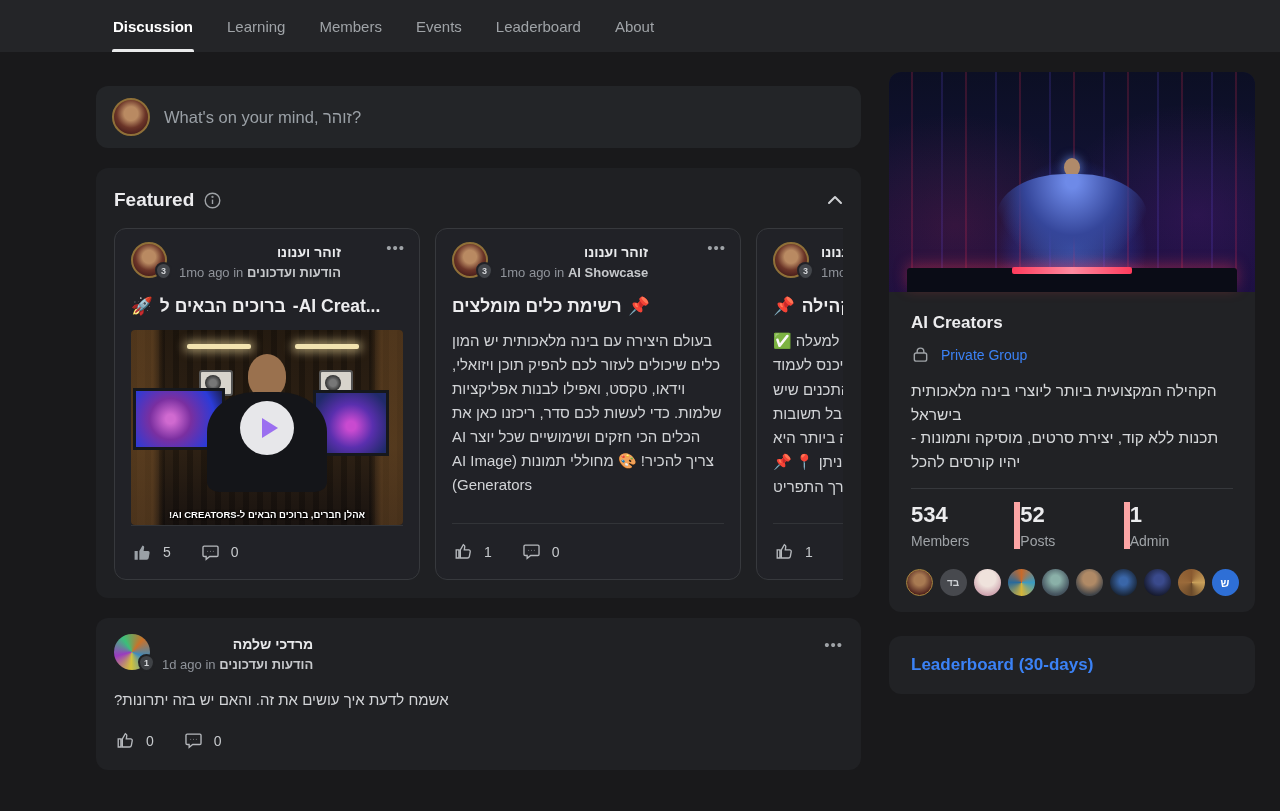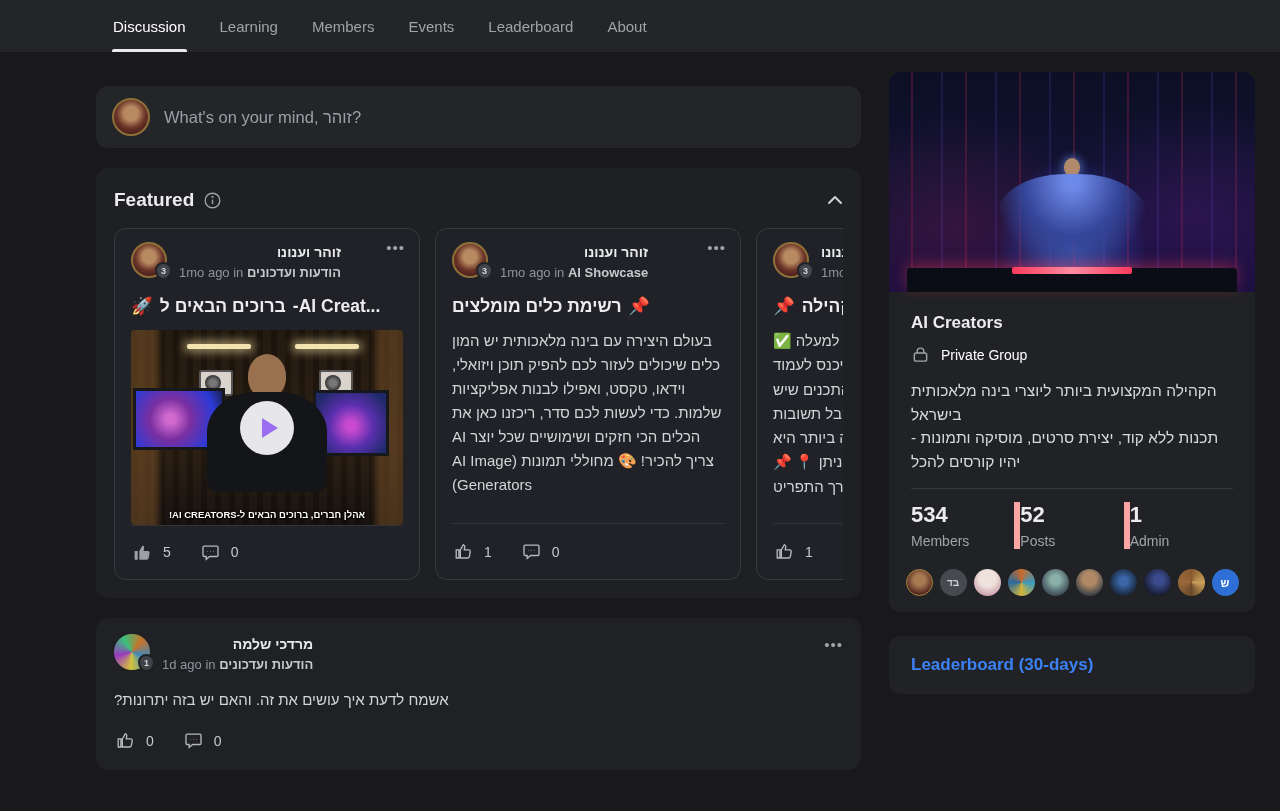--- a/index.html
+++ b/index.html
@@ -8,21 +8,21 @@
     background:#19191b;
     font-family:"Liberation Sans","DejaVu Sans",sans-serif;
     color:#ececee;
     position:relative;
   }
   
   .topnav { position:absolute; top:0; left:0; width:1280px; height:52px;
     background:#242528; display:flex; align-items:stretch; padding-left:113px; gap:34px; }
   .tab { display:flex; align-items:center; font-size:15px; color:#9fa3a7; cursor:pointer;
     position:relative; font-weight:500; }
-  .tab.active { color:#ffffff; font-weight:400;justify-content:flex-end; }
+  .tab.active { color:#ffffff; font-weight:700;justify-content:flex-end; }
   .tab.active::after { content:""; position:absolute; left:-1px; right:-1px; bottom:0;
     height:3px; background:#e9eaeb; border-radius:2px 2px 0 0; }
 
   
   .main { position:absolute; left:96px; top:86px; width:765px; }
 
   .composer { height:62px; display:flex; align-items:center; gap:14px; padding:0 16px;
     background:#232528; border-radius:12px; cursor:text; }
   .avatar { border-radius:50%; flex:none; }
   .av-zohar { background:radial-gradient(circle at 50% 40%, #b98a62 26%, #6b3528 54%, #471c1b 80%);
@@ -128,21 +128,21 @@
   .banner-text { position:absolute; top:13px; left:0; right:0; text-align:center; }
   .banner-line1 { font-size:13.5px; font-weight:700; color:#fff; text-shadow:0 0 6px #000, 0 1px 2px #000; }
   .banner-line2 { margin-top:4px; display:flex; align-items:center; justify-content:center; gap:7px; }
   .brand-logo { width:23px; height:23px; border-radius:50%; background:#120826; border:2px solid #9a3cf0;
     color:#c99af8; font-size:12px; display:flex; align-items:center; justify-content:center; }
   .brand-name { font-size:21px; font-weight:800; letter-spacing:1.5px; color:#fff;
     text-shadow:0 0 8px rgba(150,60,240,.9), 0 1px 2px #000; }
 
   .s-info { padding:21px 22px 0; }
   .s-name { font-size:17px; font-weight:700; color:#ececee; }
-  .privacy { margin-top:12px; display:flex; align-items:center; gap:11px; color:#ffffff; font-size:14px; }
+  .privacy { margin-top:12px; display:flex; align-items:center; gap:11px; color:#3b82f6; font-size:14px; }
   .s-desc { margin-top:15px; font-size:15.5px; color:#d6d8da; line-height:1.52; }
   .stats { margin-top:15px; display:flex; border-top:1px solid #36383c; padding:13px 0 12px; }
   .stat { flex:1; text-align:left; }
   .stat + .stat { border-left:6px solid #fca5a5; }
   .stat-val { font-size:22px; font-weight:700; color:#ececee; }
   .stat-lbl { margin-top:5px; font-size:14px; color:#9fa3a7; }
   .members-row { display:flex; gap:7px; padding:8px 12px 16px; justify-content:center; }
   .m-av { width:27px; height:27px; border-radius:50%; flex:none; display:flex; align-items:center;
     justify-content:center; font-size:10px; color:#cfd2d6; font-weight:700; cursor:pointer; }
   .m1 { background:radial-gradient(circle at 50% 40%, #a87a52 28%, #53261f 72%); border:1.5px solid #a8863f; }

